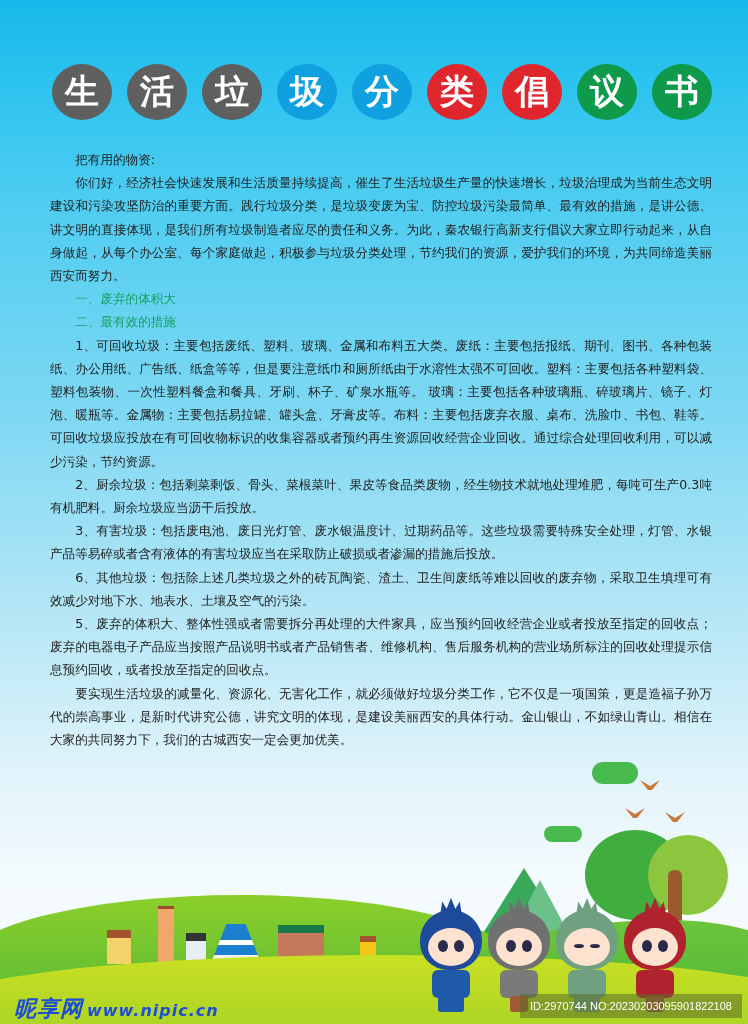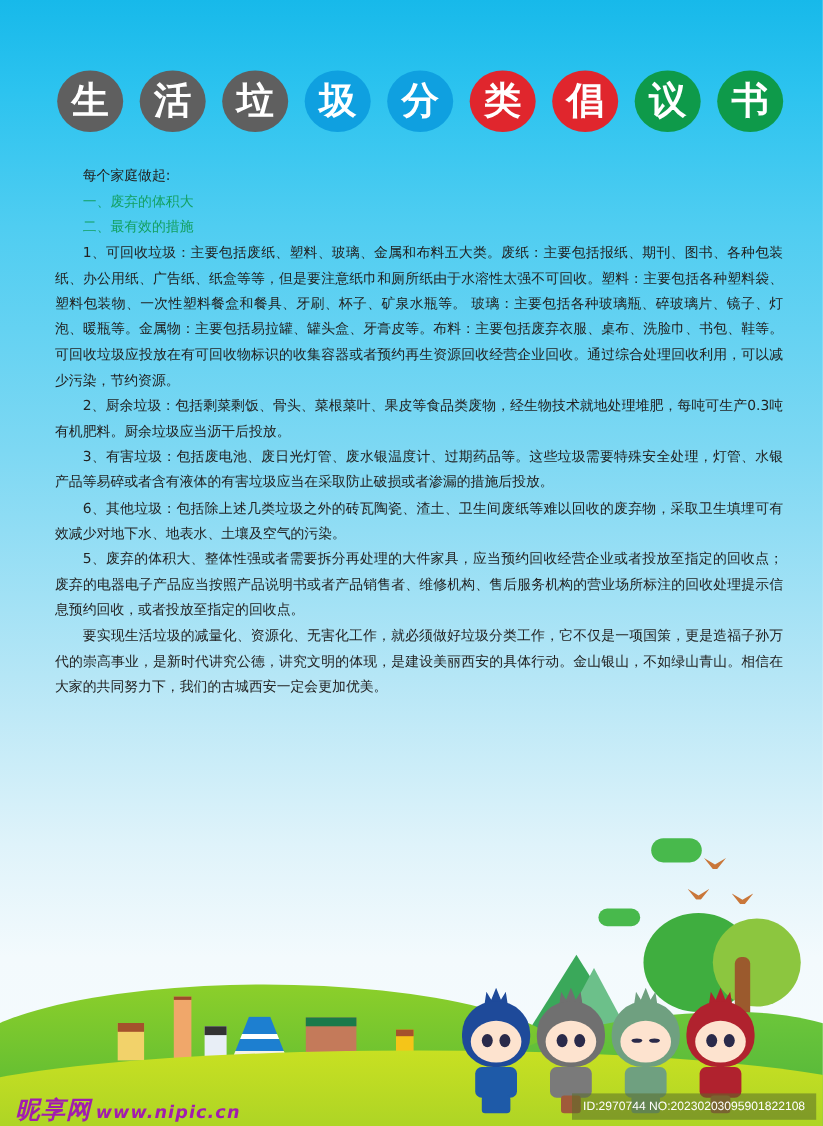--- a/index.html
+++ b/index.html
@@ -69,21 +69,21 @@
   .char-eye { position: absolute; top: 42px; width: 10px; height: 12px; border-radius: 50%; background: #2a2a4a; }
   .char-body { position: absolute; left: 14px; top: 72px; width: 38px; height: 28px; border-radius: 6px; }
   .char-legs { position: absolute; left: 20px; top: 98px; width: 26px; height: 16px; border-radius: 3px; }
   .char-crown {
     position: absolute; left: 22px; top: 0; width: 22px; height: 18px;
     clip-path: polygon(0 100%, 10% 20%, 30% 60%, 50% 0, 70% 60%, 90% 20%, 100% 100%);
   }
   .bird { position: absolute; width: 20px; height: 10px; background: #c9773a;
     clip-path: polygon(0 0, 50% 60%, 100% 0, 60% 100%, 40% 100%); }
   .watermark-logo {
-    position: absolute; left: 14px; top: 994px; color: #a21caf;
+    position: absolute; left: 14px; top: 994px; color: #1d4ed8;
     font-size: 22px; font-weight: bold; font-style: italic; letter-spacing: 1px;
   }
   .watermark-logo .url { font-size: 16px; font-weight: bold; margin-left: 4px; }
   .watermark-id {
     position: absolute; left: 520px; top: 994px; width: 222px; height: 24px;
     background: rgba(90,110,40,0.55); color: #fff; font-size: 11px;
     display: flex; align-items: center; justify-content: center;
     font-family: "Liberation Sans", sans-serif;
   }
 </style>
@@ -157,21 +157,22 @@
     <div class="char-head" style="background:#b0222e;"></div>
     <div class="char-face"></div>
     <div class="char-eye" style="left:20px;"></div>
       <div class="char-eye" style="left:36px;"></div>
     <div class="char-body" style="background:#b0222e;"></div>
     <div class="char-legs" style="background:#a05a3a;width:18px;left:24px;"></div>
   </div>
 </div>
 
 <div class="content">
-  <p class="salutation">每个家庭做起:</p>
+  <p class="salutation">把有用的物资:</p>
+  <p>你们好，经济社会快速发展和生活质量持续提高，催生了生活垃圾生产量的快速增长，垃圾治理成为当前生态文明建设和污染攻坚防治的重要方面。践行垃圾分类，是垃圾变废为宝、防控垃圾污染最简单、最有效的措施，是讲公德、讲文明的直接体现，是我们所有垃圾制造者应尽的责任和义务。为此，秦农银行高新支行倡议大家立即行动起来，从自身做起，从每个办公室、每个家庭做起，积极参与垃圾分类处理，节约我们的资源，爱护我们的环境，为共同缔造美丽西安而努力。</p>
   <h3 style="color: rgb(20, 160, 99);">一、废弃的体积大</h3>
   <h3 style="color: rgb(20, 160, 99);">二、最有效的措施</h3>
   <p>1、可回收垃圾：主要包括废纸、塑料、玻璃、金属和布料五大类。废纸：主要包括报纸、期刊、图书、各种包装纸、办公用纸、广告纸、纸盒等等，但是要注意纸巾和厕所纸由于水溶性太强不可回收。塑料：主要包括各种塑料袋、塑料包装物、一次性塑料餐盒和餐具、牙刷、杯子、矿泉水瓶等。 玻璃：主要包括各种玻璃瓶、碎玻璃片、镜子、灯泡、暖瓶等。金属物：主要包括易拉罐、罐头盒、牙膏皮等。布料：主要包括废弃衣服、桌布、洗脸巾、书包、鞋等。可回收垃圾应投放在有可回收物标识的收集容器或者预约再生资源回收经营企业回收。通过综合处理回收利用，可以减少污染，节约资源。</p>
   <p>2、厨余垃圾：包括剩菜剩饭、骨头、菜根菜叶、果皮等食品类废物，经生物技术就地处理堆肥，每吨可生产0.3吨有机肥料。厨余垃圾应当沥干后投放。</p>
   <p>3、有害垃圾：包括废电池、废日光灯管、废水银温度计、过期药品等。这些垃圾需要特殊安全处理，灯管、水银产品等易碎或者含有液体的有害垃圾应当在采取防止破损或者渗漏的措施后投放。</p>
   <p>6、其他垃圾：包括除上述几类垃圾之外的砖瓦陶瓷、渣土、卫生间废纸等难以回收的废弃物，采取卫生填埋可有效减少对地下水、地表水、土壤及空气的污染。</p>
   <p>5、废弃的体积大、整体性强或者需要拆分再处理的大件家具，应当预约回收经营企业或者投放至指定的回收点；废弃的电器电子产品应当按照产品说明书或者产品销售者、维修机构、售后服务机构的营业场所标注的回收处理提示信息预约回收，或者投放至指定的回收点。</p>
   <p>要实现生活垃圾的减量化、资源化、无害化工作，就必须做好垃圾分类工作，它不仅是一项国策，更是造福子孙万代的崇高事业，是新时代讲究公德，讲究文明的体现，是建设美丽西安的具体行动。金山银山，不如绿山青山。相信在大家的共同努力下，我们的古城西安一定会更加优美。</p>
 </div>
 

